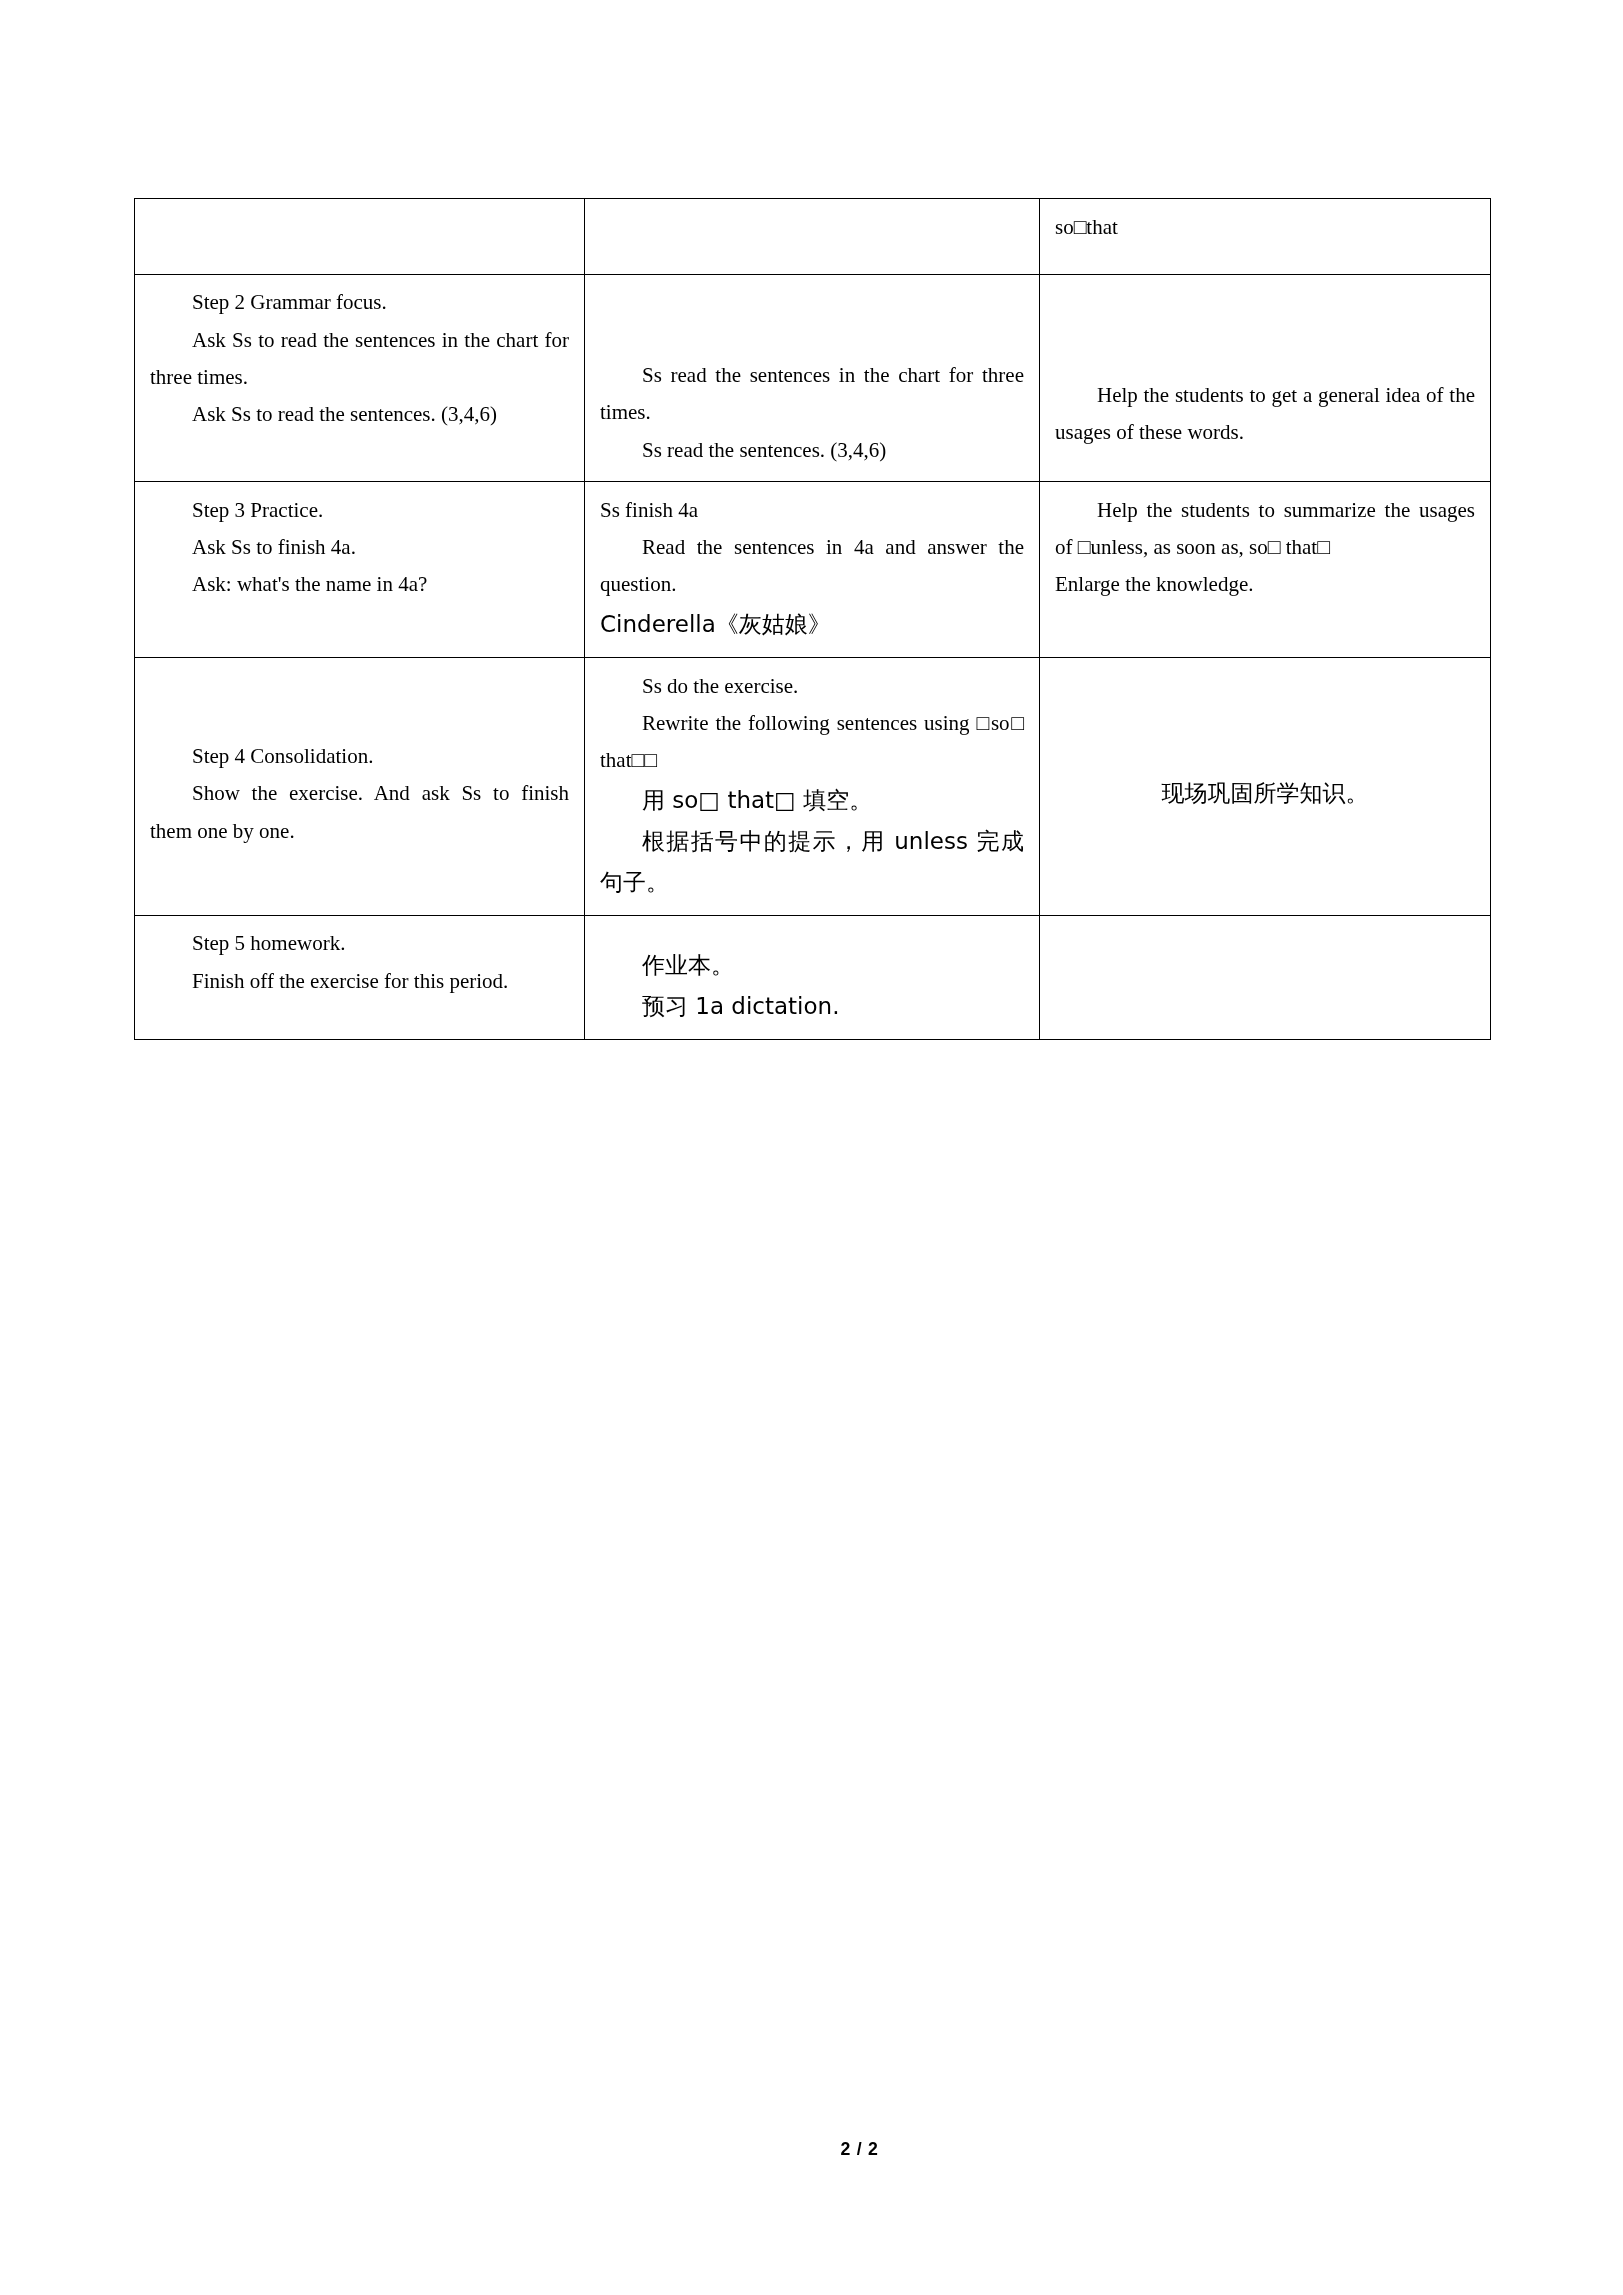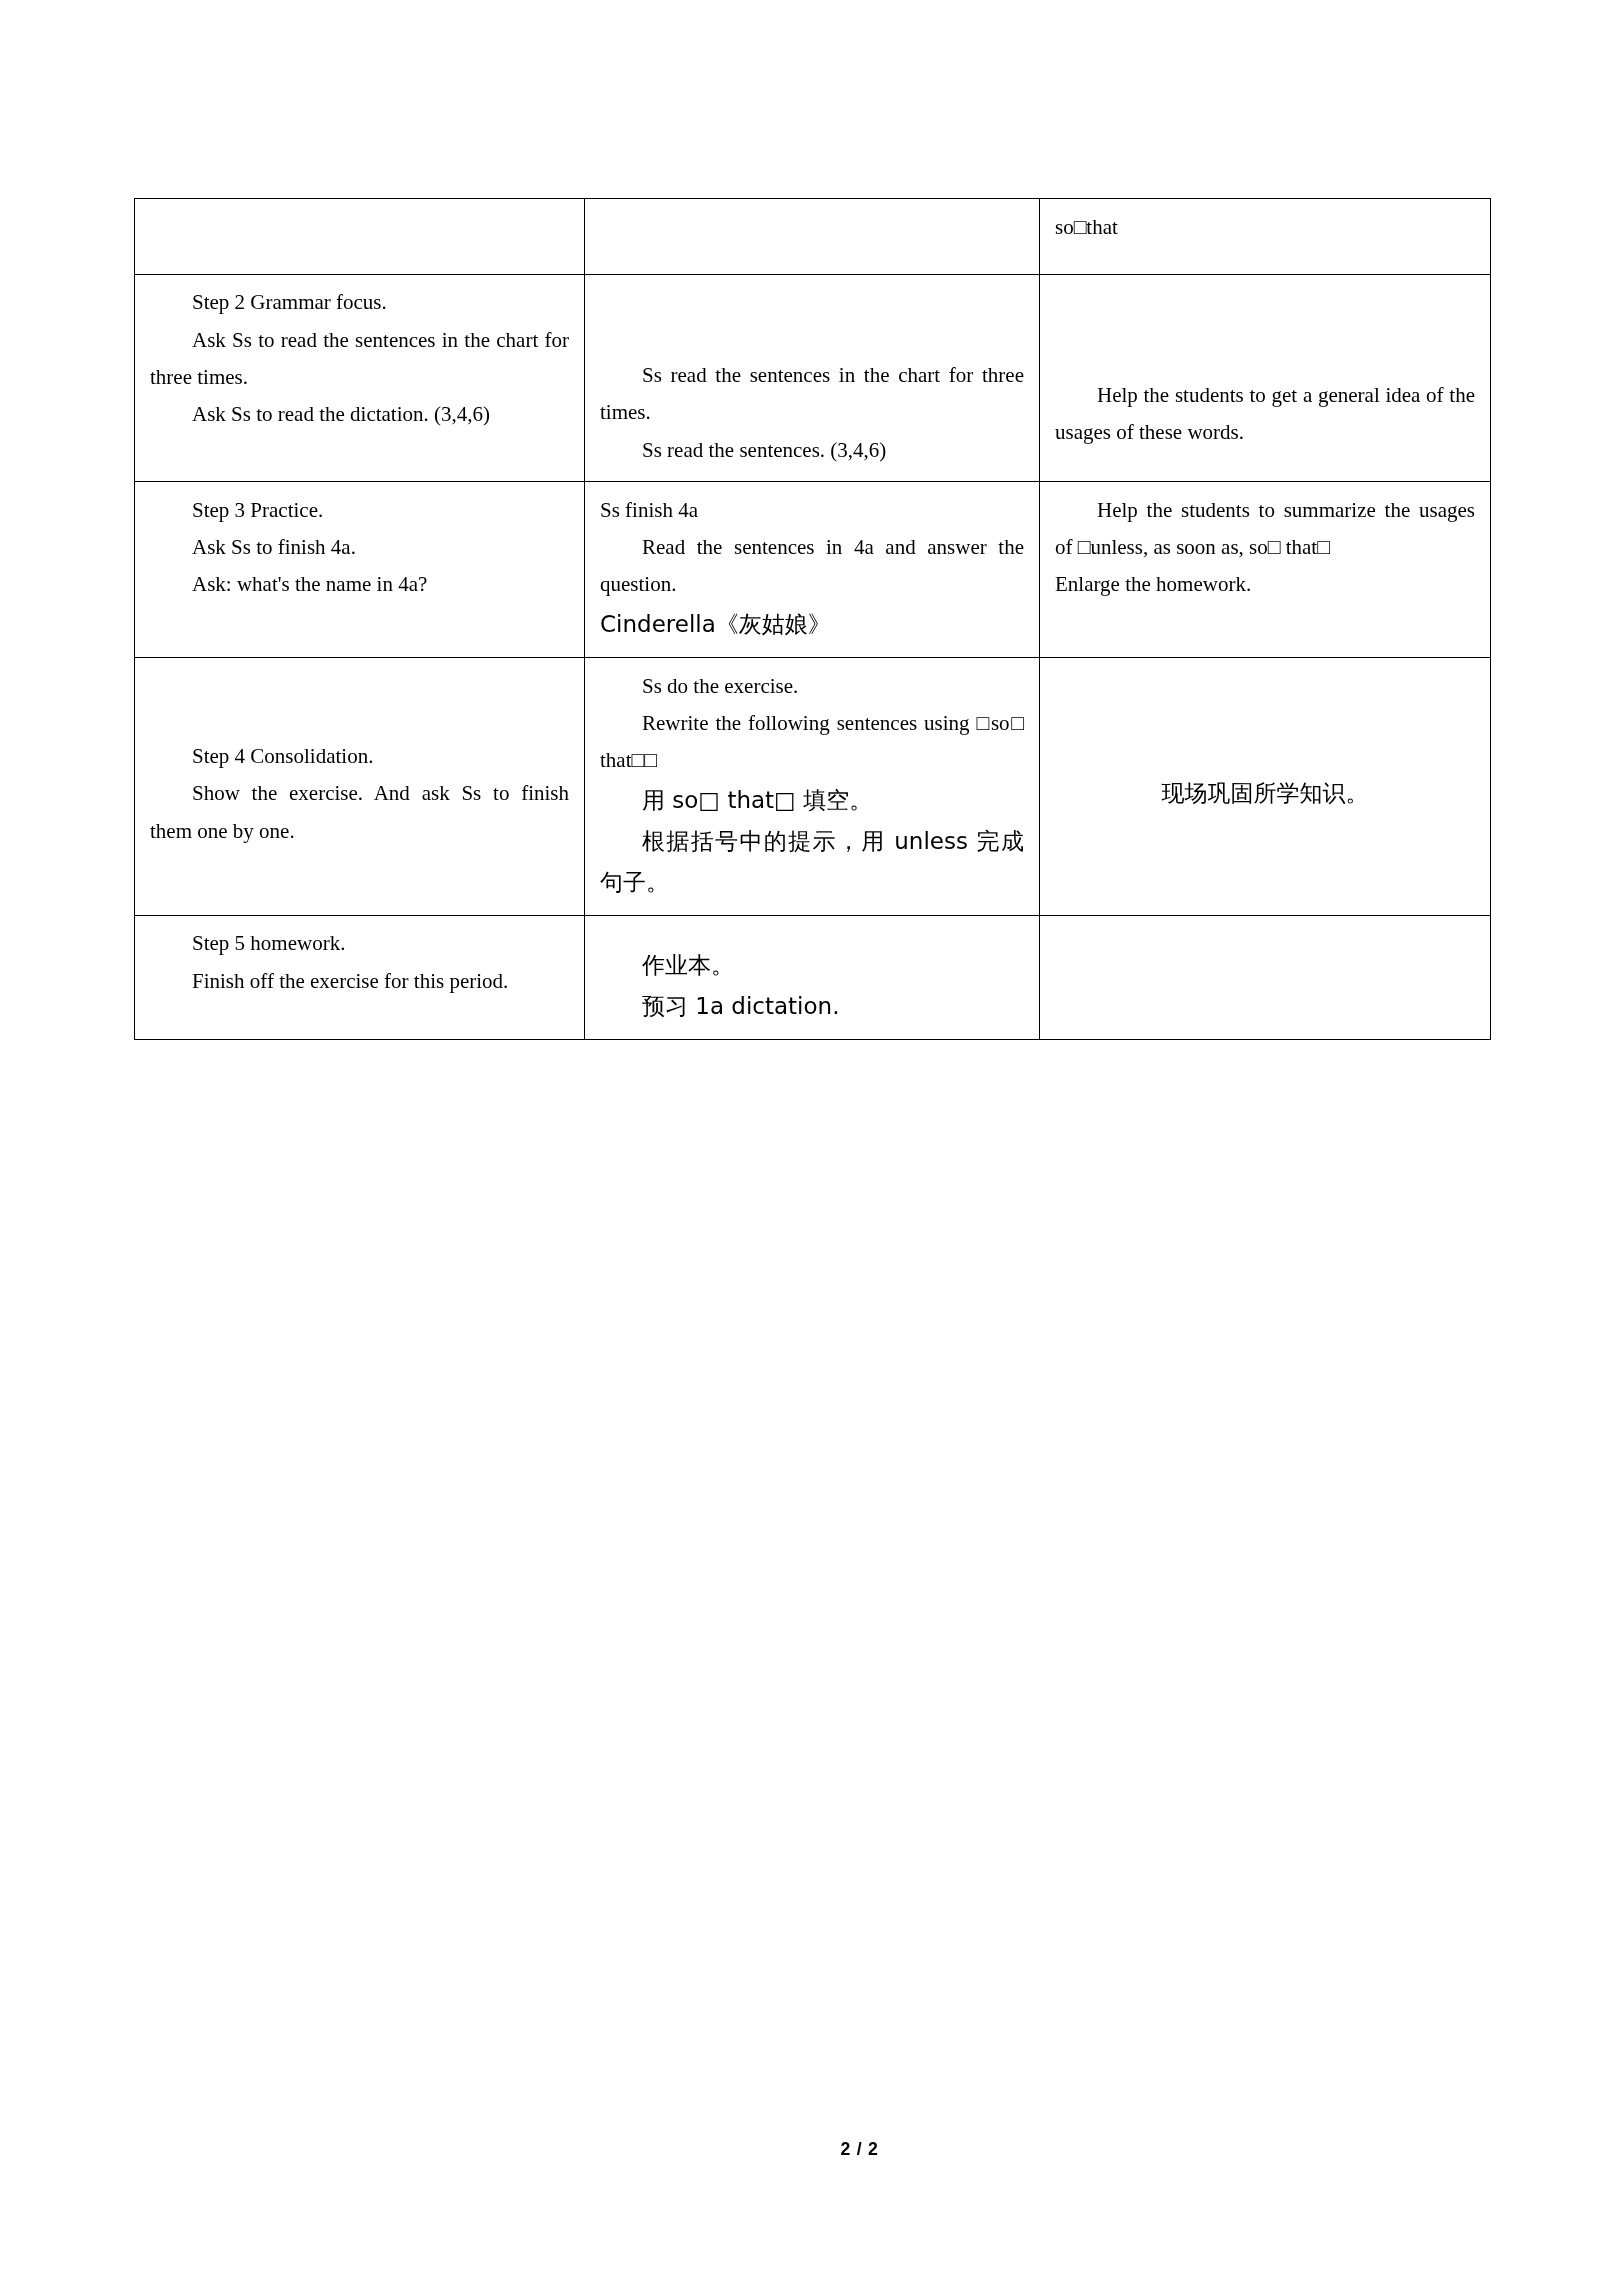--- a/index.html
+++ b/index.html
@@ -96,21 +96,21 @@
         <td></td>
         <td>
           <p>so□that</p>
         </td>
       </tr>
 
       <tr>
         <td class="just-full cell-pad-top">
           <p class="p-indent">Step 2 Grammar focus.</p>
           <p class="p-indent">Ask Ss to read the sentences in the chart for three times.</p>
-          <p class="p-indent">Ask Ss to read the dictation. (3,4,6)</p>
+          <p class="p-indent">Ask Ss to read the sentences. (3,4,6)</p>
         </td>
         <td class="just-full" style="padding-top:82px;">
           <p class="p-indent">Ss read the sentences in the chart for three times.</p>
           <p class="p-indent">Ss read the sentences. (3,4,6)</p>
         </td>
         <td class="just-full" style="padding-top:102px;">
           <p class="p-indent">Help the students to get a general idea of the usages of these words.</p>
         </td>
       </tr>
 
@@ -120,21 +120,21 @@
           <p class="p-indent">Ask Ss to finish 4a.</p>
           <p class="p-indent">Ask: what's the name in 4a?</p>
         </td>
         <td class="just-full">
           <p class="center">Ss finish 4a</p>
           <p class="p-indent">Read the sentences in 4a and answer the question.</p>
           <p class="center cjk">Cinderella《灰姑娘》</p>
         </td>
         <td class="just-full">
           <p class="p-indent">Help the students to summarize the usages of □unless, as soon as, so□ that□</p>
-          <p class="center">Enlarge the homework.</p>
+          <p class="center">Enlarge the knowledge.</p>
         </td>
       </tr>
 
       <tr>
         <td class="just-full" style="padding-top:80px;">
           <p class="p-indent">Step 4 Consolidation.</p>
           <p class="p-indent">Show the exercise. And ask Ss to finish them one by one.</p>
         </td>
         <td class="just-full">
           <p class="p-indent">Ss do the exercise.</p>

